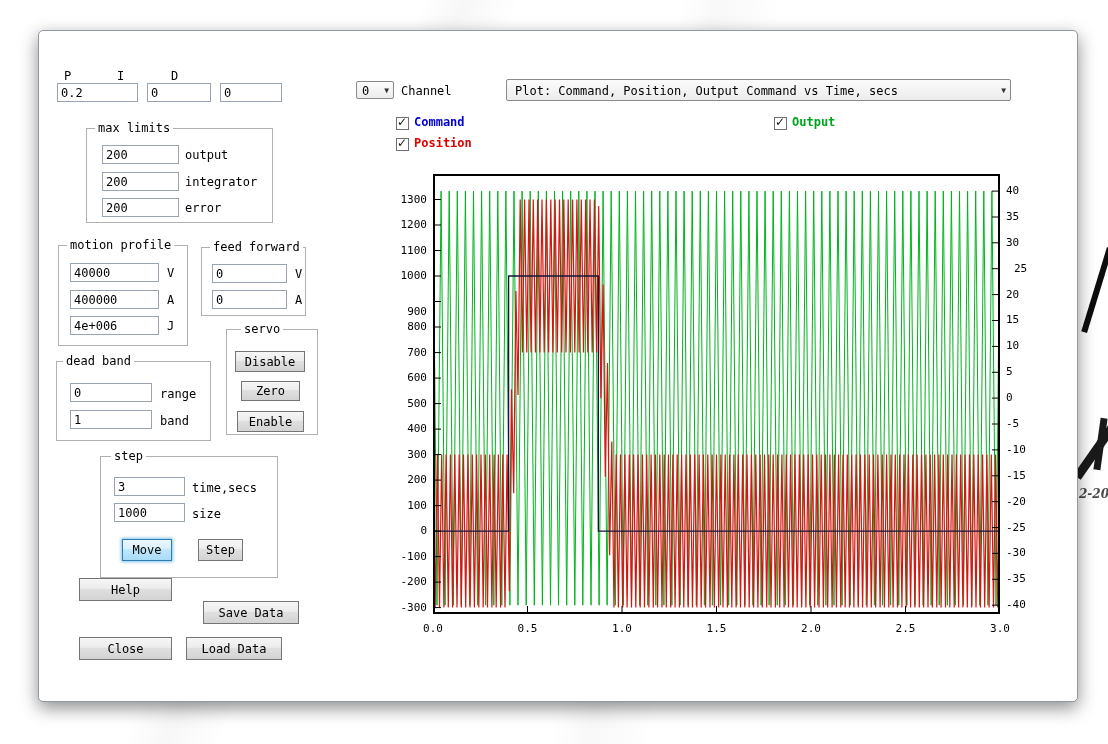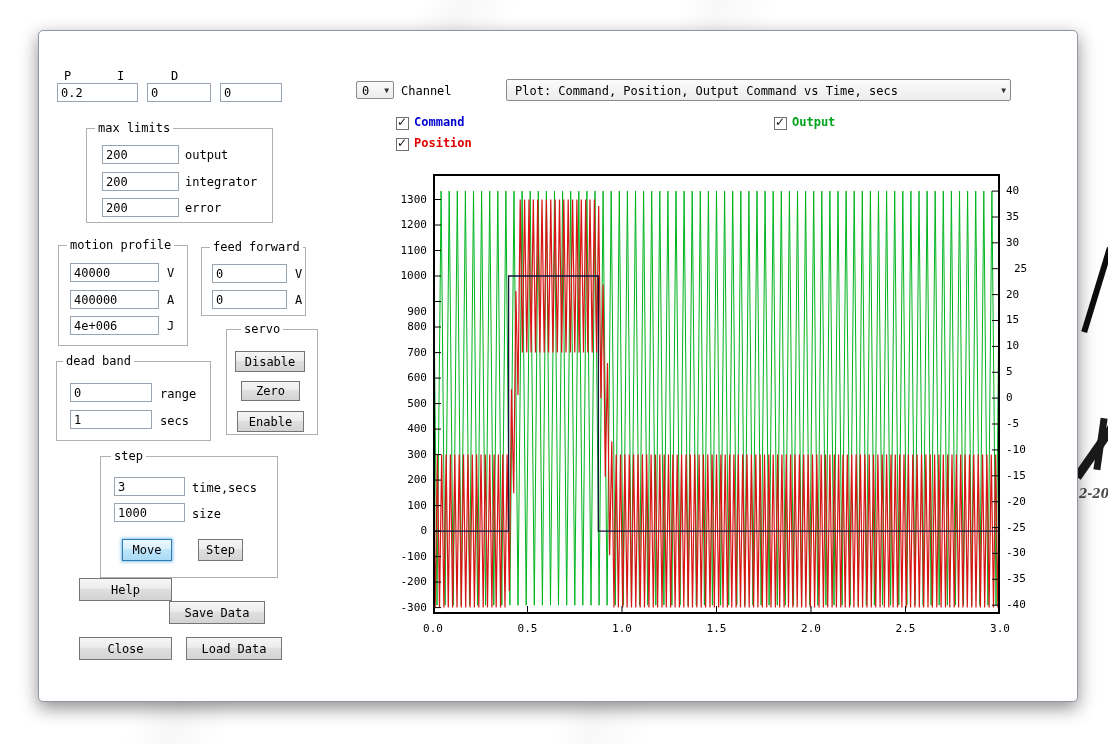--- a/index.html
+++ b/index.html
@@ -126,35 +126,35 @@
       <button class="btn" style="left:8px;top:21px;width:70px;height:21px">Disable</button>
       <button class="btn" style="left:14px;top:51px;width:59px;height:20px">Zero</button>
       <button class="btn" style="left:10px;top:81px;width:67px;height:21px">Enable</button>
     </div>
 
     <div class="group" style="left:17px;top:330px;width:155px;height:80px">
       <span class="group-label" style="left:6px">dead band</span>
       <input class="tfield" style="left: 13px; top: 21px; width: 82px;" value="0">
       <span class="lbl" style="left:103px;top:25px">range</span>
       <input class="tfield" style="left: 13px; top: 48px; width: 82px;" value="1">
-      <span class="lbl" style="left:103px;top:52px">secs</span>
+      <span class="lbl" style="left:103px;top:52px">band</span>
     </div>
 
     <div class="group" style="left:61px;top:425px;width:178px;height:122px">
       <span class="group-label" style="left:10px">step</span>
       <input class="tfield" style="left: 13px; top: 20px; width: 71px;" value="3">
       <span class="lbl" style="left:91px;top:24px">time,secs</span>
       <input class="tfield" style="left: 13px; top: 46px; width: 71px;" value="1000">
       <span class="lbl" style="left:91px;top:50px">size</span>
       <button class="btn btn-move" style="left:21px;top:82px;width:50px;height:22px">Move</button>
       <button class="btn" style="left:97px;top:82px;width:45px;height:22px">Step</button>
     </div>
 
     <button class="btn" style="left:40px;top:547px;width:93px;height:23px">Help</button>
-    <button class="btn" style="left:130px;top:570px;width:96px;height:23px">Save Data</button>
+    <button class="btn" style="left:164px;top:570px;width:96px;height:23px">Save Data</button>
     <button class="btn" style="left:40px;top:606px;width:93px;height:23px">Close</button>
     <button class="btn" style="left:147px;top:606px;width:96px;height:23px">Load Data</button>
 
     <div class="chart">
       <svg id="chart-svg" width="567" height="440">
           <polyline fill="none" stroke="#00b41e" stroke-width="1" points="0.0,17.1 4.0,431.2 8.1,17.1 12.1,431.2 16.2,17.1 20.3,431.2 24.3,17.1 28.3,431.2 32.4,17.1 36.5,431.2 40.5,17.1 44.5,431.2 48.6,17.1 52.6,431.2 56.7,17.1 60.8,431.2 64.8,17.1 68.8,431.2 72.9,17.1 76.9,431.2 81.0,17.1 85.0,431.2 89.1,17.1 93.2,431.2 97.2,17.1 101.3,431.2 105.3,17.1 109.4,431.2 113.4,17.1 117.5,431.2 121.5,17.1 125.5,431.2 129.6,17.1 133.7,431.2 137.7,17.1 141.8,431.2 145.8,17.1 149.8,431.2 153.9,17.1 158.0,431.2 162.0,17.1 166.1,431.2 170.1,17.1 174.1,431.2 178.2,17.1 182.3,431.2 186.3,17.1 190.3,431.2 194.4,17.1 198.5,431.2 202.5,17.1 206.5,431.2 210.6,17.1 214.7,431.2 218.7,17.1 222.8,431.2 226.8,17.1 230.9,431.2 234.9,17.1 238.9,431.2 243.0,17.1 247.1,431.2 251.1,17.1 255.2,431.2 259.2,17.1 263.3,431.2 267.3,17.1 271.4,431.2 275.4,17.1 279.4,431.2 283.5,17.1 287.6,431.2 291.6,17.1 295.7,431.2 299.7,17.1 303.8,431.2 307.8,17.1 311.8,431.2 315.9,17.1 319.9,431.2 324.0,17.1 328.1,431.2 332.1,17.1 336.1,431.2 340.2,17.1 344.3,431.2 348.3,17.1 352.4,431.2 356.4,17.1 360.5,431.2 364.5,17.1 368.6,431.2 372.6,17.1 376.6,431.2 380.7,17.1 384.7,431.2 388.8,17.1 392.9,431.2 396.9,17.1 401.0,431.2 405.0,17.1 409.1,431.2 413.1,17.1 417.2,431.2 421.2,17.1 425.3,431.2 429.3,17.1 433.3,431.2 437.4,17.1 441.4,431.2 445.5,17.1 449.5,431.2 453.6,17.1 457.6,431.2 461.7,17.1 465.8,431.2 469.8,17.1 473.9,431.2 477.9,17.1 481.9,431.2 486.0,17.1 490.1,431.2 494.1,17.1 498.1,431.2 502.2,17.1 506.2,431.2 510.3,17.1 514.4,431.2 518.4,17.1 522.4,431.2 526.5,17.1 530.5,431.2 534.6,17.1 538.7,431.2 542.7,17.1 546.8,431.2 550.8,17.1 554.9,431.2 558.9,17.1 563.0,431.2 567.0,17.1"></polyline>
           <polyline fill="none" stroke="#d81414" stroke-width="1.2" points="0.0,280.6 2.2,433.6 4.4,280.6 6.5,433.6 8.7,280.6 10.9,433.6 13.1,280.6 15.3,433.6 17.4,280.6 19.6,433.6 21.8,280.6 24.0,433.6 26.2,280.6 28.3,433.6 30.5,280.6 32.7,433.6 34.9,280.6 37.1,433.6 39.3,280.6 41.4,433.6 43.6,280.6 45.8,433.6 48.0,280.6 50.2,433.6 52.3,280.6 54.5,433.6 56.7,280.6 58.9,433.6 61.1,280.6 63.2,433.6 65.4,280.6 67.6,433.6 69.8,280.6 72.0,433.6 74.1,280.6 76.3,417.3 78.5,215.2 80.7,319.2 82.9,117.1 85.0,221.1 87.2,25.5 89.4,178.6 91.6,25.5 93.8,178.6 96.0,25.5 98.1,178.6 100.3,25.5 102.5,178.6 104.7,25.5 106.9,178.6 109.0,25.5 111.2,178.6 113.4,25.5 115.6,178.6 117.8,25.5 119.9,178.6 122.1,25.5 124.3,178.6 126.5,25.5 128.7,178.6 130.8,25.5 133.0,178.6 135.2,25.5 137.4,178.6 139.6,25.5 141.8,178.6 143.9,25.5 146.1,178.6 148.3,25.5 150.5,178.6 152.7,25.5 154.8,178.6 157.0,25.5 159.2,178.6 161.4,25.5 163.6,178.6 165.7,32.0 167.9,224.3 170.1,110.5 172.3,302.8 174.5,189.0 176.6,381.3 178.8,267.5 181.0,433.6 183.2,280.6 185.4,433.6 187.5,280.6 189.7,433.6 191.9,280.6 194.1,433.6 196.3,280.6 198.5,433.6 200.6,280.6 202.8,433.6 205.0,280.6 207.2,433.6 209.4,280.6 211.5,433.6 213.7,280.6 215.9,433.6 218.1,280.6 220.3,433.6 222.4,280.6 224.6,433.6 226.8,280.6 229.0,433.6 231.2,280.6 233.3,433.6 235.5,280.6 237.7,433.6 239.9,280.6 242.1,433.6 244.2,280.6 246.4,433.6 248.6,280.6 250.8,433.6 253.0,280.6 255.2,433.6 257.3,280.6 259.5,433.6 261.7,280.6 263.9,433.6 266.1,280.6 268.2,433.6 270.4,280.6 272.6,433.6 274.8,280.6 277.0,433.6 279.1,280.6 281.3,433.6 283.5,280.6 285.7,433.6 287.9,280.6 290.0,433.6 292.2,280.6 294.4,433.6 296.6,280.6 298.8,433.6 300.9,280.6 303.1,433.6 305.3,280.6 307.5,433.6 309.7,280.6 311.8,433.6 314.0,280.6 316.2,433.6 318.4,280.6 320.6,433.6 322.8,280.6 324.9,433.6 327.1,280.6 329.3,433.6 331.5,280.6 333.7,433.6 335.8,280.6 338.0,433.6 340.2,280.6 342.4,433.6 344.6,280.6 346.7,433.6 348.9,280.6 351.1,433.6 353.3,280.6 355.5,433.6 357.6,280.6 359.8,433.6 362.0,280.6 364.2,433.6 366.4,280.6 368.6,433.6 370.7,280.6 372.9,433.6 375.1,280.6 377.3,433.6 379.5,280.6 381.6,433.6 383.8,280.6 386.0,433.6 388.2,280.6 390.4,433.6 392.5,280.6 394.7,433.6 396.9,280.6 399.1,433.6 401.3,280.6 403.4,433.6 405.6,280.6 407.8,433.6 410.0,280.6 412.2,433.6 414.3,280.6 416.5,433.6 418.7,280.6 420.9,433.6 423.1,280.6 425.3,433.6 427.4,280.6 429.6,433.6 431.8,280.6 434.0,433.6 436.2,280.6 438.3,433.6 440.5,280.6 442.7,433.6 444.9,280.6 447.1,433.6 449.2,280.6 451.4,433.6 453.6,280.6 455.8,433.6 458.0,280.6 460.1,433.6 462.3,280.6 464.5,433.6 466.7,280.6 468.9,433.6 471.0,280.6 473.2,433.6 475.4,280.6 477.6,433.6 479.8,280.6 481.9,433.6 484.1,280.6 486.3,433.6 488.5,280.6 490.7,433.6 492.9,280.6 495.0,433.6 497.2,280.6 499.4,433.6 501.6,280.6 503.8,433.6 505.9,280.6 508.1,433.6 510.3,280.6 512.5,433.6 514.7,280.6 516.8,433.6 519.0,280.6 521.2,433.6 523.4,280.6 525.6,433.6 527.7,280.6 529.9,433.6 532.1,280.6 534.3,433.6 536.5,280.6 538.7,433.6 540.8,280.6 543.0,433.6 545.2,280.6 547.4,433.6 549.6,280.6 551.7,433.6 553.9,280.6 556.1,433.6 558.3,280.6 560.5,433.6 562.6,280.6 564.8,433.6 567.0,280.6"></polyline>
           <polyline fill="none" stroke="#14143c" stroke-width="1.3" points="0.0,357.1 75.6,357.1 75.6,102.0 165.4,102.0 165.4,357.1 567.0,357.1"></polyline>
           <line x1="2" y1="25.5" x2="8" y2="25.5" stroke="#000"></line>
           <line x1="2" y1="51.0" x2="8" y2="51.0" stroke="#000"></line>

